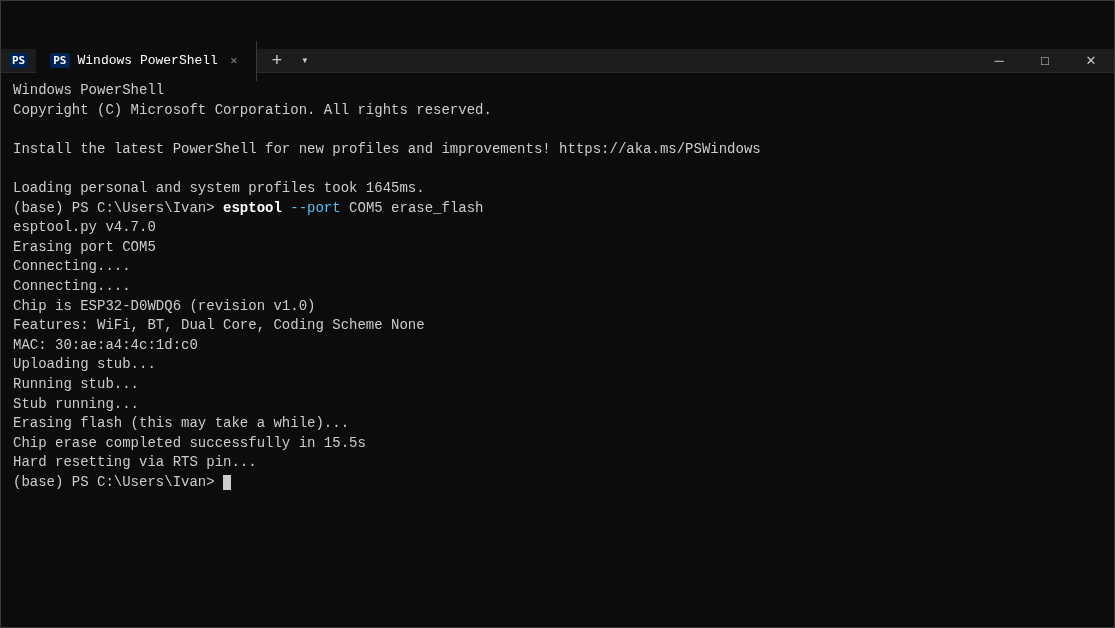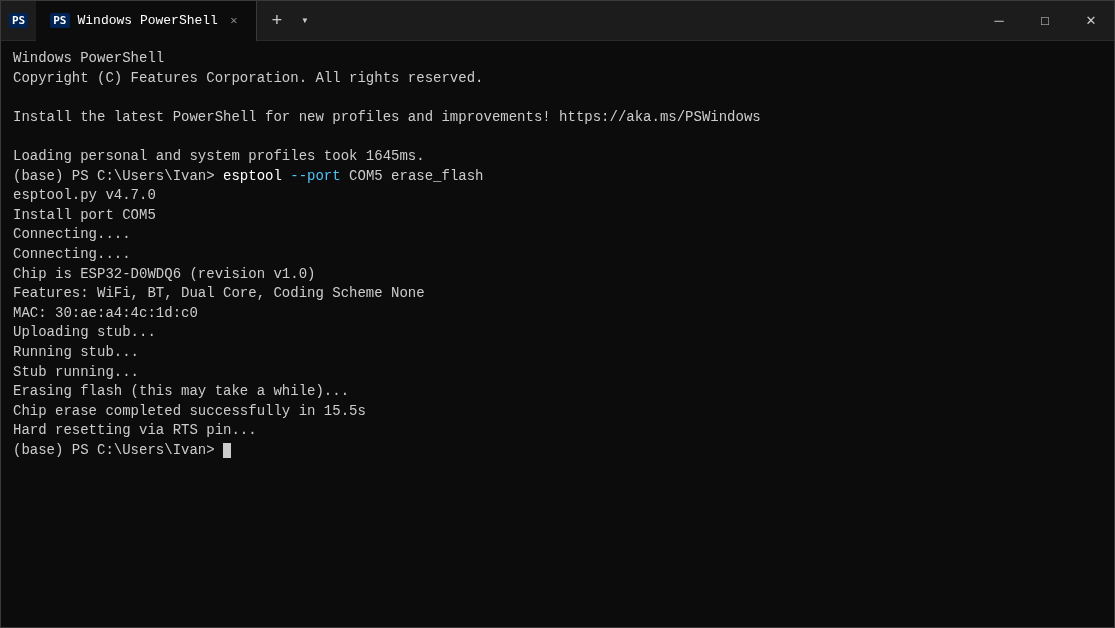--- a/index.html
+++ b/index.html
@@ -19,27 +19,28 @@
     .window {
       width: 1115px;
       height: 628px;
       background: #0c0c0c;
       display: flex;
       flex-direction: column;
       border: 1px solid #3a3a3a;
     }
 
     .title-bar {
-      height: 40px;
+      height: 24px;
       background: #1c1c1c;
       display: flex;
       justify-content: space-between;
       padding: 0 0 0 8px;
       flex-shrink: 0;
       border-bottom: 1px solid #2a2a2a;
+      margin-top: 48px;
     }
 
     .title-bar-left {
       display: flex;
       align-items: center;
       gap: 8px;
     }
 
     .title-bar-tabs {
       display: flex;
@@ -133,21 +134,21 @@
       font-family: 'Consolas', 'Courier New', monospace;
     }
 
     .terminal-line {
       white-space: pre-wrap;
       word-break: break-all;
     }
 
     .cmd-highlight {
       color: #ffffff;
-      font-weight: normal;
+      font-weight: bold;
     }
 
     .flag-highlight {
       color: #4fc3f7;
     }
 
     .cursor {
       display: inline-block;
       width: 8px;
       height: 15px;
@@ -195,28 +196,28 @@
 
     <div class="title-bar-controls">
       <button class="control-btn">─</button>
       <button class="control-btn">□</button>
       <button class="control-btn close">✕</button>
     </div>
   </div>
 
   <div class="terminal-body">
     <div class="terminal-line">Windows PowerShell</div>
-    <div class="terminal-line">Copyright (C) Features Corporation. All rights reserved.</div>
+    <div class="terminal-line">Copyright (C) Microsoft Corporation. All rights reserved.</div>
     <div class="terminal-line">&nbsp;</div>
     <div class="terminal-line">Install the latest PowerShell for new profiles and improvements! https://aka.ms/PSWindows</div>
     <div class="terminal-line">&nbsp;</div>
     <div class="terminal-line">Loading personal and system profiles took 1645ms.</div>
     <div class="terminal-line"><span>(base) PS C:\Users\Ivan&gt; </span><span class="cmd-highlight">esptool</span><span class="flag-highlight"> --port</span><span> COM5 erase_flash</span></div>
     <div class="terminal-line">esptool.py v4.7.0</div>
-    <div class="terminal-line">Install port COM5</div>
+    <div class="terminal-line">Erasing port COM5</div>
     <div class="terminal-line">Connecting....</div>
     <div class="terminal-line">Connecting....</div>
     <div class="terminal-line">Chip is ESP32-D0WDQ6 (revision v1.0)</div>
     <div class="terminal-line">Features: WiFi, BT, Dual Core, Coding Scheme None</div>
     <div class="terminal-line">MAC: 30:ae:a4:4c:1d:c0</div>
     <div class="terminal-line">Uploading stub...</div>
     <div class="terminal-line">Running stub...</div>
     <div class="terminal-line">Stub running...</div>
     <div class="terminal-line">Erasing flash (this may take a while)...</div>
     <div class="terminal-line">Chip erase completed successfully in 15.5s</div>

